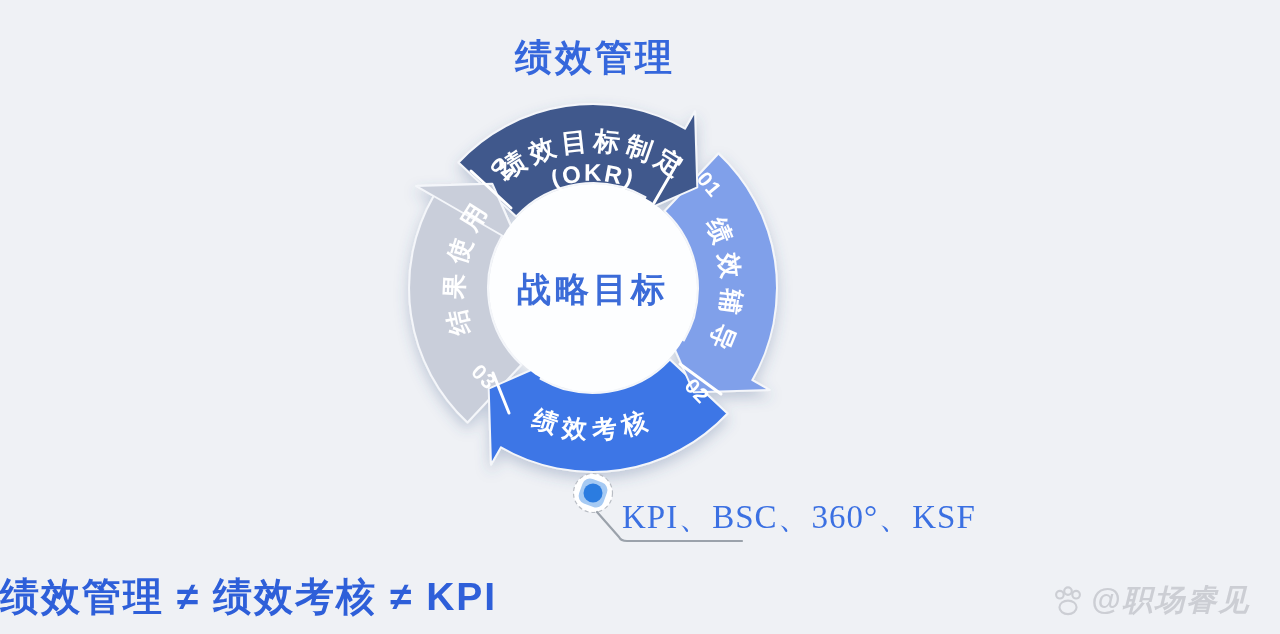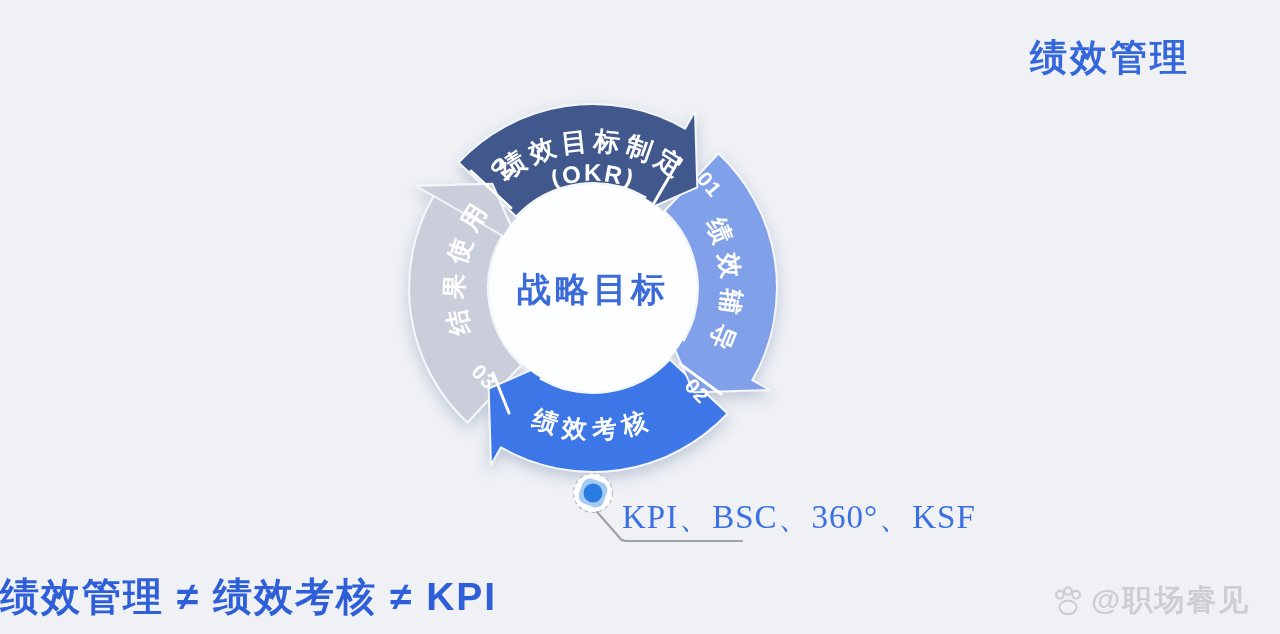--- a/index.html
+++ b/index.html
@@ -1,36 +1,36 @@
 <!DOCTYPE html>
 <html lang="zh"><head>
 <meta charset="utf-8">
 <style>
   html,body{margin:0;padding:0;}
   body{font-family:"Liberation Sans","DejaVu Sans",sans-serif;}
   .stage{position:relative;width:1280px;height:634px;background:#EFF1F5;overflow:hidden;border-bottom:2px solid #E4E6EA;}
-  .page-title{position:absolute;left:0;top:33px;width:1190px;text-align:right;
+  .page-title{position:absolute;left:0;top:33px;width:1190px;text-align:center;
     font-size:37px;font-weight:700;color:#3567DC;letter-spacing:3px;}
   .ring-svg{position:absolute;left:393px;top:88px;width:400px;height:480px;}
   .seg{stroke:#F4F6FA;stroke-width:2;stroke-linejoin:round;}
   .arc-label{fill:#FFFFFF;font-weight:700;}
   .arc-label.top{font-size:26px;letter-spacing:5px;}
   .arc-label.okr{font-size:24px;letter-spacing:2px;}
   .arc-label.side{font-size:25px;letter-spacing:9px;}
   .arc-label.bottom{font-size:25px;letter-spacing:7px;}
   .seg-num{fill:#FFFFFF;font-size:21px;font-weight:600;letter-spacing:1px;}
   .num-line{stroke:#FFFFFF;stroke-width:3;stroke-linecap:round;}
   .center-text{font-size:34px;font-weight:700;letter-spacing:4px;text-anchor:middle;}
   .callout-line{fill:none;stroke:#9BA2AB;stroke-width:2.2;stroke-linecap:round;stroke-linejoin:round;}
   .callout-text{position:absolute;left:622px;top:495px;font-size:33px;font-weight:500;
     color:#3B70E2;letter-spacing:1px;white-space:nowrap;font-family:Liberation Serif, serif;}
   .headline{position:absolute;left:0;top:570px;width:1200px;text-align:left;
     font-size:39px;font-weight:700;color:#2E5FD9;letter-spacing:2px;}
   .watermark{position:absolute;left:1050px;top:580px;display:flex;align-items:center;gap:5px;
-    color:#C7C9CF;opacity:.85;}
+    color:#C7C9CF;opacity:.85;font-style:italic;}
   .watermark span{font-size:30px;font-weight:700;letter-spacing:2px;white-space:nowrap;}
   .paw{width:36px;height:36px;}
 </style>
 </head>
 <body>
 
 <div class="stage">
 
   <div class="page-title">绩效管理</div>
 

